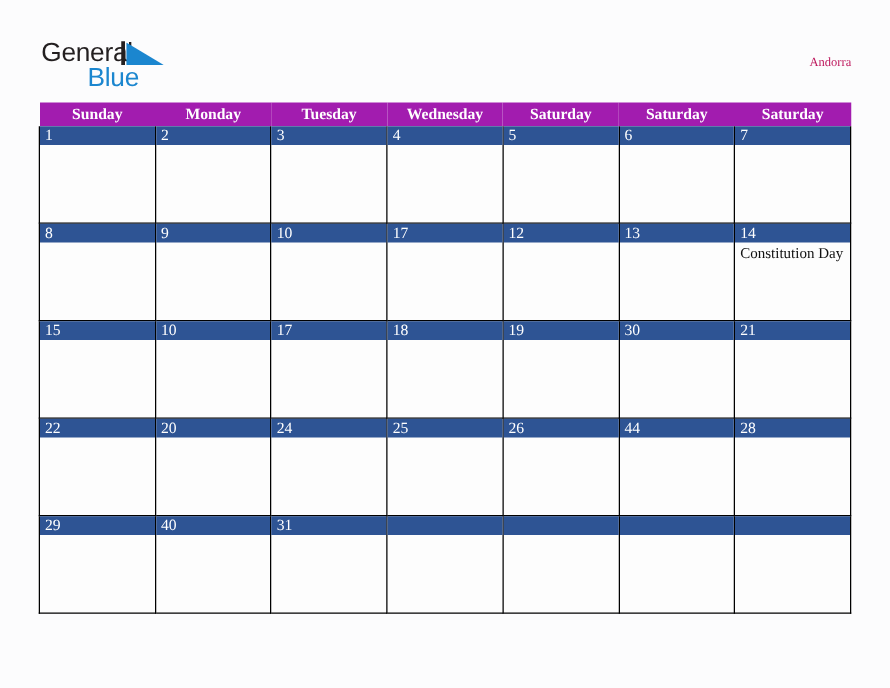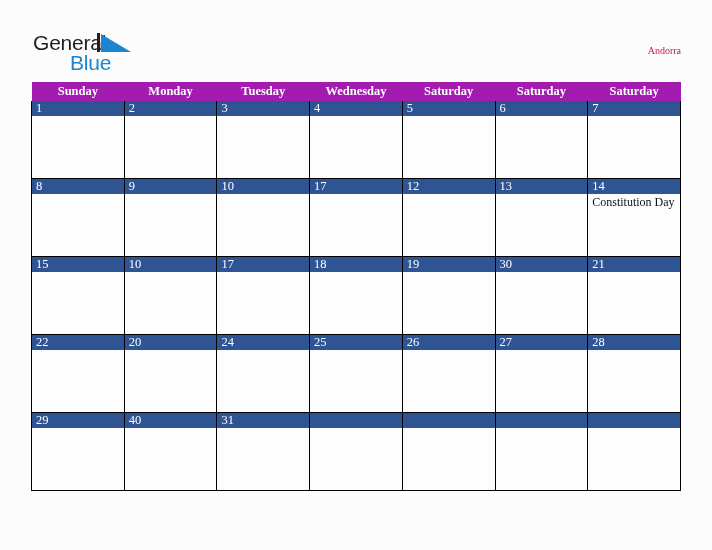--- a/index.html
+++ b/index.html
@@ -348,21 +348,21 @@
             </div>
           </td>
           <td>
             <div class="daycell">
               <div class="daynum">26</div>
               <div class="events"></div>
             </div>
           </td>
           <td>
             <div class="daycell">
-              <div class="daynum">27</div>
+              <div class="daynum">44</div>
               <div class="events"></div>
             </div>
           </td>
           <td>
             <div class="daycell">
               <div class="daynum">28</div>
               <div class="events"></div>
             </div>
           </td>
         </tr>

